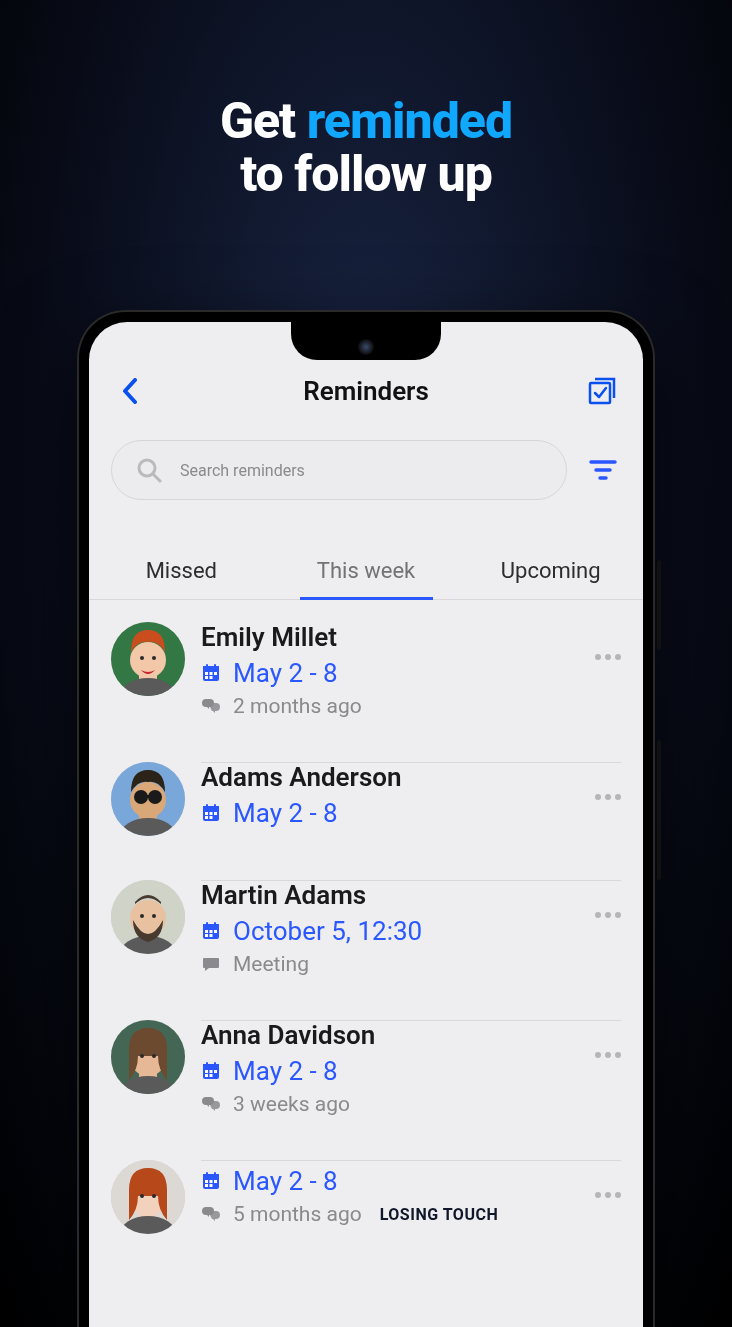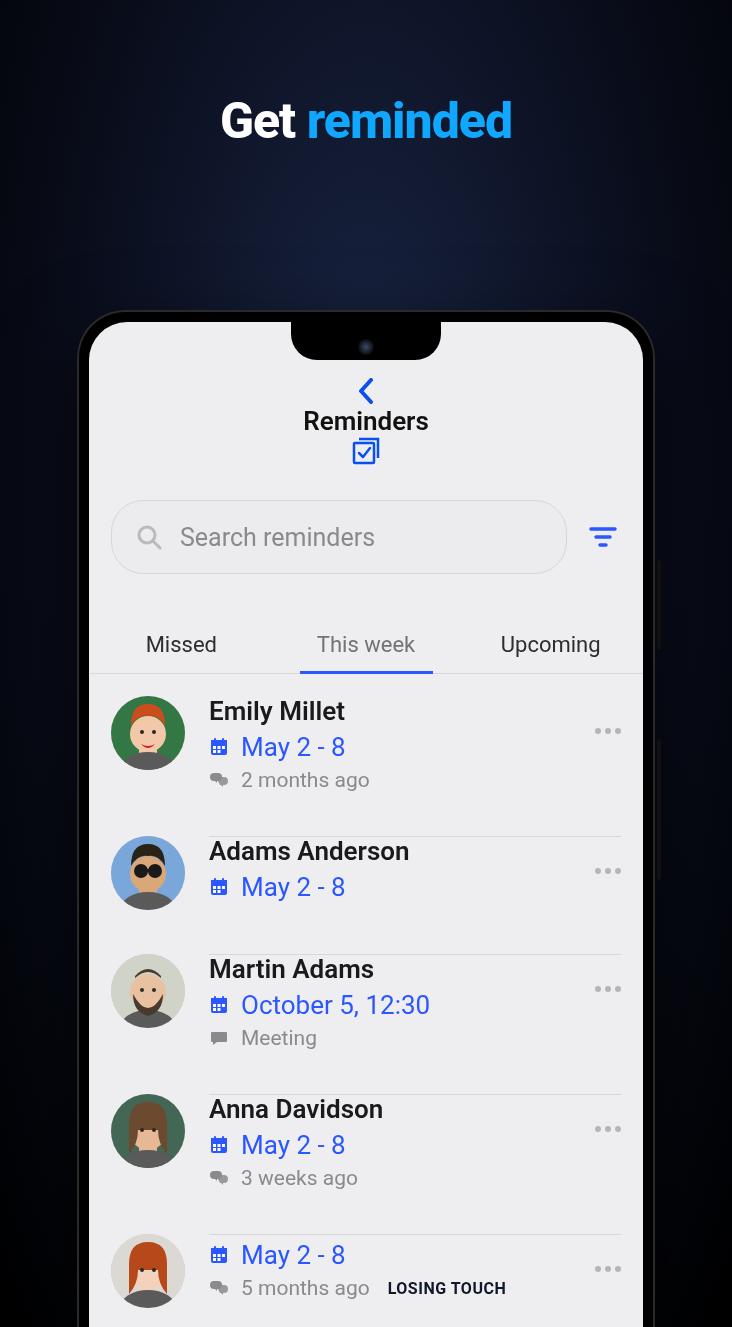--- a/index.html
+++ b/index.html
@@ -62,46 +62,45 @@
     width:100%; height:100%;
     background:#eeeef0;
     border-radius: 38px;
     overflow:hidden;
     position:relative;
   }
   
   .navbar {
     display:flex; align-items:center; justify-content:space-between;
     padding: 54px 26px 18px 26px;
-    flex-direction: column;
   }
   .nav-back {
     width:30px; height:30px;
     display:flex; align-items:center; justify-content:center;
     color:#0a4ff0;
   }
   .nav-title { font-size:26px; font-weight:600; color:#111; }
   .nav-action { color:#0a4ff0; width:30px; height:30px; display:flex; align-items:center; justify-content:center;}
   
   .search-row {
     display:flex; align-items:center;
     padding: 16px 22px 10px 22px;
     gap:18px;
   }
   .search {
     flex:1;
-    height:74px;
+    height:60px;
     border-radius:32px;
     border:1px solid #d6d6d9;
     background:#ececee;
     display:flex; align-items:center;
     padding:0 24px;
     gap:18px;
     color:#8a8a8e;
-    font-size:25px;
+    font-size:16px;
   }
   .search svg { opacity:0.5; }
   .filter-btn { color:#2a57ff; width:36px; display:flex; align-items:center; justify-content:center;}
   
   .tabs {
     display:flex;
     margin-top:32px;
     border-bottom:1px solid #d8d8db;
   }
   .tab {
@@ -116,21 +115,21 @@
   .tab.active::after {
     content:"";
     position:absolute; bottom:-1px; left:14%; right:14%;
     height:3px; background:#2a57ff;
   }
   
   .list { padding-left:22px; }
   .item {
     display:flex; align-items:flex-start;
     padding:22px 22px 22px 0;
-    gap:24px;
+    gap:16px;
     position:relative;
   }
   .item + .item .item-body::before {
     content:"";
     position:absolute; top:0; left:0; right:0;
     height:1px; background:#d8d8db;
   }
   .avatar {
     width:74px; height:74px; border-radius:50%;
     flex-shrink:0;
@@ -154,20 +153,21 @@
     display:flex; gap:4px;
   }
   .more span { width:6px; height:6px; border-radius:50%; background:#b5b5b9; display:block;}
   .icon-sm { width:20px; height:20px; flex-shrink:0; }
 </style>
 </head>
 <body>
 
 <div class="headline">
   <span>Get </span><span class="accent">reminded</span><br>
+  <span>to follow up</span>
 </div>
 
 <div class="phone">
   <div class="notch">
       <div class="cam"></div>
     </div>
   <div class="sidebtn b1"></div>
   <div class="sidebtn b2"></div>
   <div class="screen">
 

